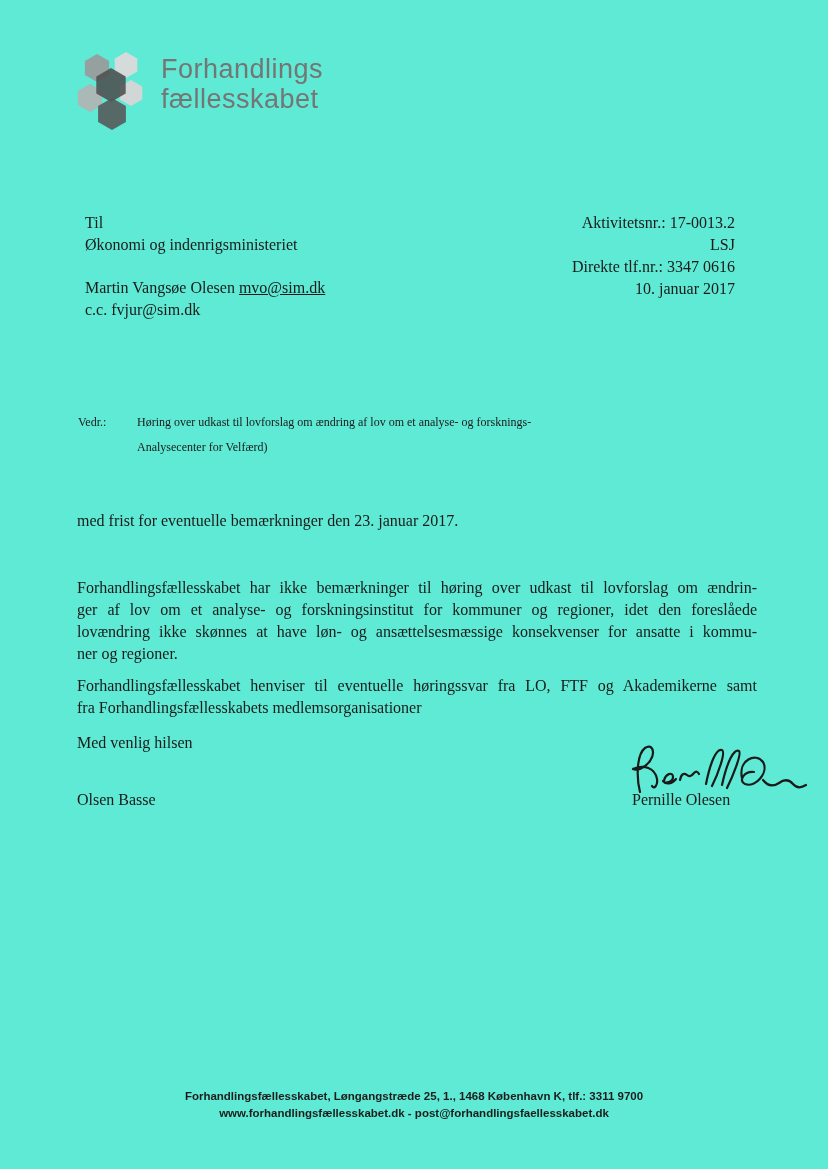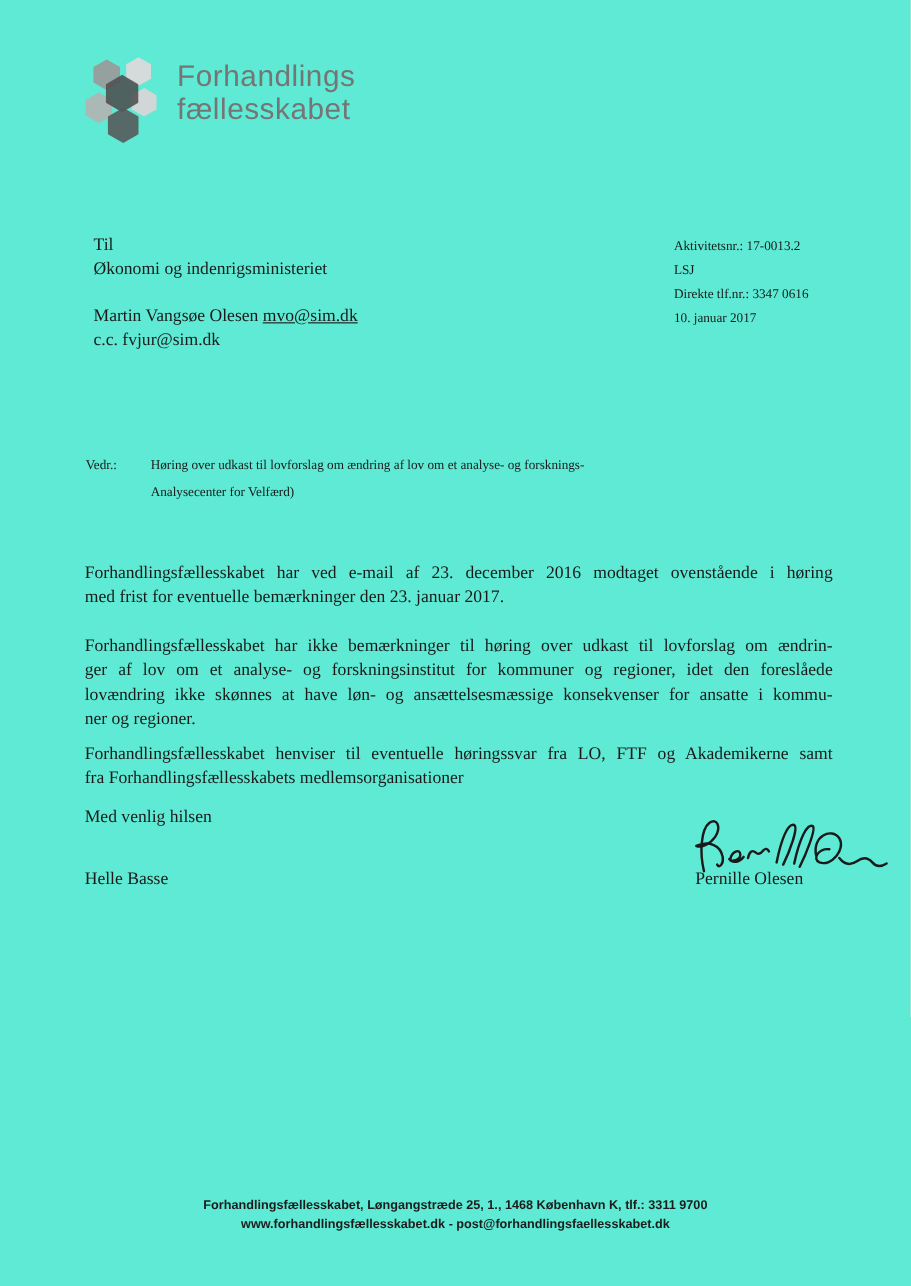--- a/index.html
+++ b/index.html
@@ -25,21 +25,21 @@
     line-height: 30px;
     letter-spacing: 0.5px;
     color: #757575;
     font-weight: 400;
   }
   
   .recipient { position: absolute; left: 85px; top: 212px; font-size: 16px; line-height: 22px; }
   .recipient .gap { height: 21px; }
   .email-underline { text-decoration: underline; }
   
-  .meta { position: absolute; right: 93px; top: 212px; font-size: 12px; line-height: 22px; }
+  .meta { position: absolute; right: 93px; top: 212px; font-size: 16px; line-height: 22px; text-align: right; }
   
   .subject { position: absolute; left: 78px; top: 410px; width: 676px; display: flex; font-weight: normal; font-size: 12px; line-height: 25px; }
   .subject-label { width: 59px; flex: 0 0 59px; }
   
   .para { position: absolute; left: 77px; width: 680px; font-size: 16px; line-height: 22px; }
   .p1 { top: 510px; }
   .p2 { top: 577px; }
   .p3 { top: 675px; }
   .jl { display: block; text-align: justify; text-align-last: justify; }
   .ll { display: block; }
@@ -96,21 +96,20 @@
 
   <div class="subject">
     <div class="subject-label">Vedr.:</div>
     <div>
       <span class="ll">Høring over udkast til lovforslag om ændring af lov om et analyse- og forsknings-</span>
       <span class="ll">Analysecenter for Velfærd)</span>
     </div>
   </div>
 
   <div class="para p1">
-    <span class="jl">Forhandlingsfællesskabet har ved e-mail af 23. december 2016 modtaget ovenstående i høring</span>
     <span class="ll">med frist for eventuelle bemærkninger den 23. januar 2017.</span>
   </div>
 
   <div class="para p2">
     <span class="jl">Forhandlingsfællesskabet har ikke bemærkninger til høring over udkast til lovforslag om ændrin-</span>
     <span class="jl">ger af lov om et analyse- og forskningsinstitut for kommuner og regioner, idet den foreslåede</span>
     <span class="jl">lovændring ikke skønnes at have løn- og ansættelsesmæssige konsekvenser for ansatte i kommu-</span>
     <span class="ll">ner og regioner.</span>
   </div>
 
@@ -126,21 +125,21 @@
       <path d="M14,52 C10,36 11,14 19,8 C26,3 30,12 24,21 C19,28 11,31 7,29 M7,29 C18,24 29,28 31,39 C32,45 28,50 26,46"></path>
       <path d="M38,41 c1,-7 9,-10 9,-4 c0,5 -8,7 -10,4 c3,4 9,3 13,-2"></path>
       <path d="M54,40 q2,-9 7,-5 q3,3 7,-2 q3,-3 5,1"></path>
       <path d="M80,44 C84,24 90,8 96,10 C100,12 92,34 86,46"></path>
       <path d="M96,45 C101,22 108,8 113,11 C116,14 106,38 101,48"></path>
       <path d="M116,38 C112,20 130,12 137,22 C143,32 130,48 119,44 C112,41 118,31 128,32"></path>
       <path d="M137,40 q7,9 16,3 q8,-6 14,1 q5,6 13,1"></path>
     </g>
   </svg>
 
-  <div class="name-left">Helle Basse</div>
+  <div class="name-left">Olsen Basse</div>
   <div class="name-right">Pernille Olesen</div>
 
   <div class="footer">
     <div>Forhandlingsfællesskabet, Løngangstræde 25, 1., 1468 København K, tlf.: 3311 9700</div>
     <div>www.forhandlingsfællesskabet.dk - post@forhandlingsfaellesskabet.dk</div>
   </div>
 
 </div>
 
 </body></html>

